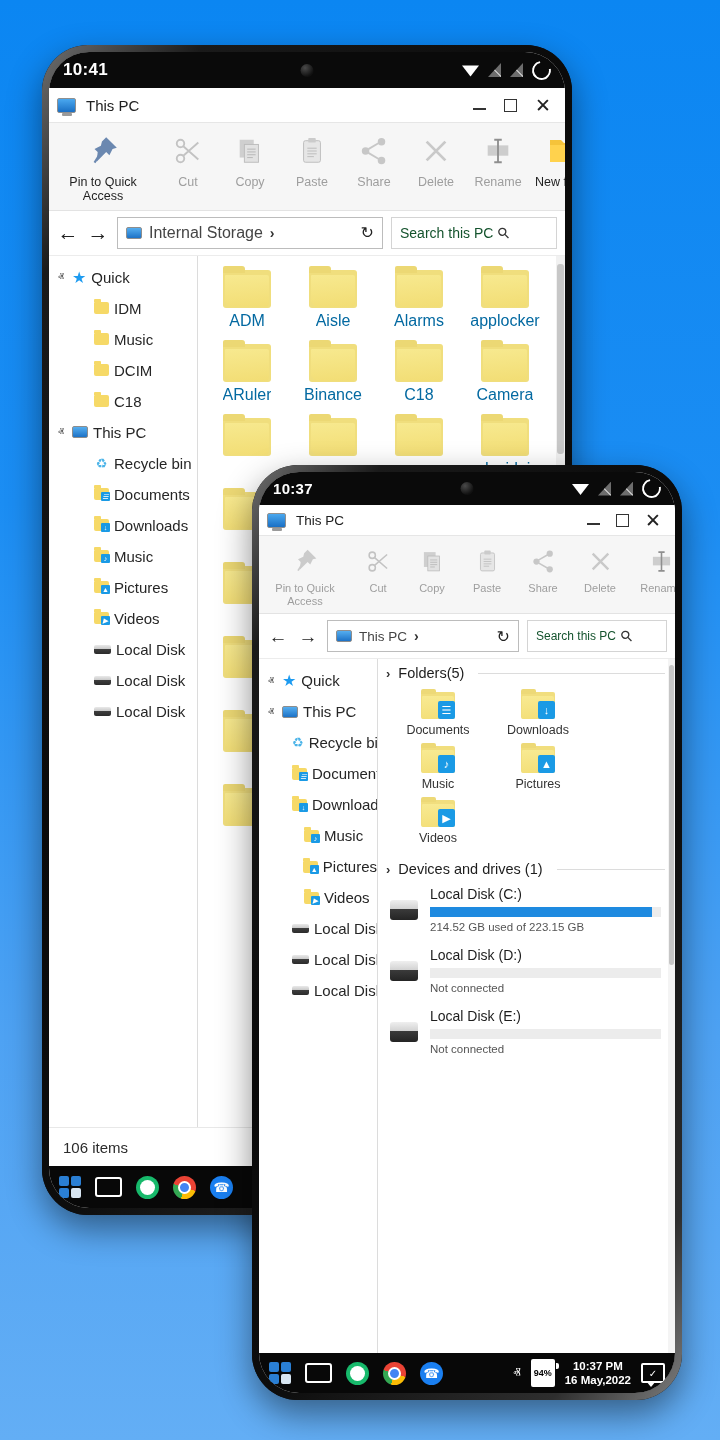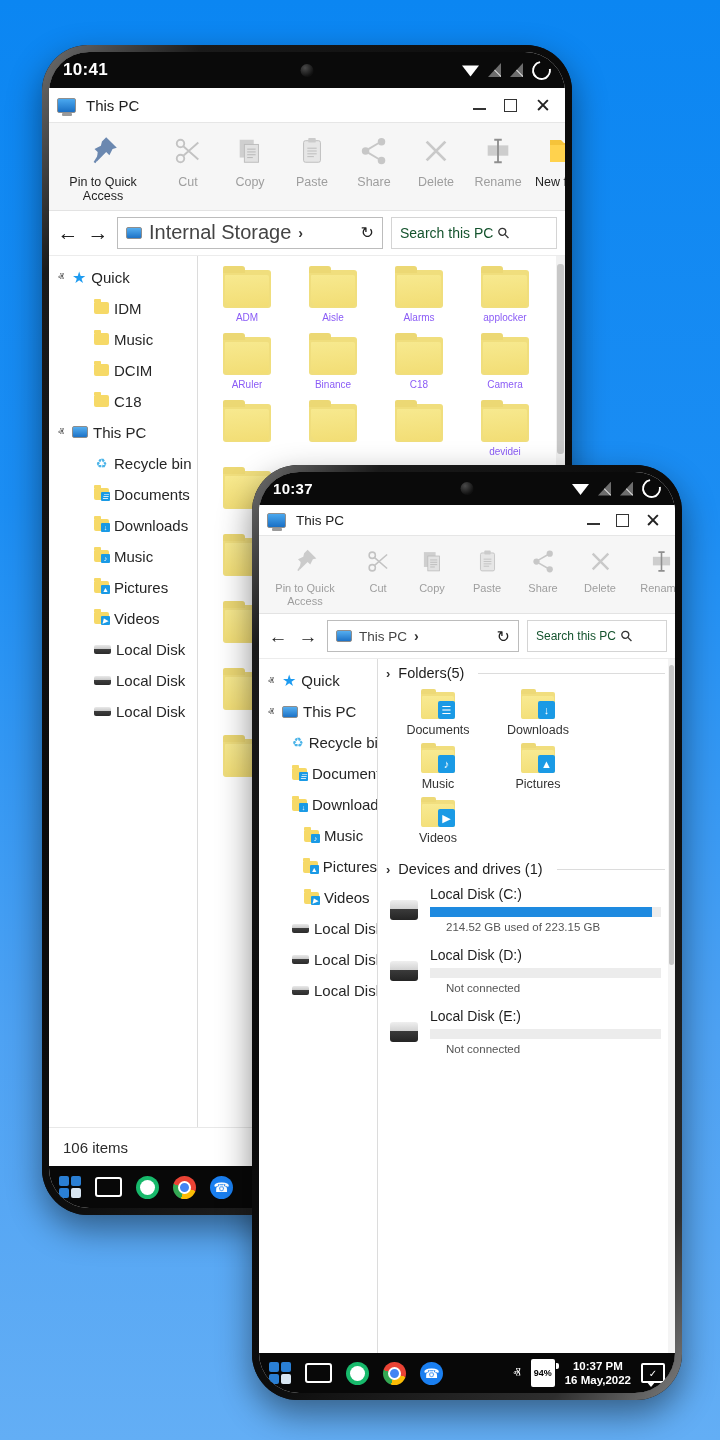--- a/index.html
+++ b/index.html
@@ -56,21 +56,21 @@
   .rb.enabled .lbl{color:#1f1f1f;}
   .rb-sep{width:1px;background:#e0e0e0;margin:8px 0;}
   .ri{height:40px;display:flex;align-items:center;justify-content:center;}
 
   
   .addrbar{display:flex;align-items:center;gap:8px;padding:6px 8px;background:#fff;flex:0 0 auto;
     border-bottom:1px solid #ececec;}
   .navarrow{font-size:21px;color:#222;width:22px;text-align:center;line-height:1;}
   .pathbox{flex:1 1 auto;display:flex;align-items:center;gap:7px;height:30px;padding:0 8px;
     border:1px solid #bcbcbc;background:#fff;min-width:0;}
-  .pathtext{font-size:20px;color:#444;white-space:nowrap;overflow:hidden;}
+  .pathtext{font-size:16px;color:#444;white-space:nowrap;overflow:hidden;}
   .chev{font-size:14px;color:#333;font-weight:bold;}
   .refresh{margin-left:auto;font-size:16px;color:#222;}
   .searchbox{flex:0 0 auto;display:flex;align-items:center;height:30px;padding:0 6px 0 8px;
     border:1px solid #d4d4d4;background:#fff;}
   .searchbox .ph{font-size:14px;color:#14532d;white-space:nowrap;}
   .mag{margin-left:5px;font-size:15px;color:#333;transform:rotate(-45deg);display:inline-block;}
 
   
   .body{flex:1 1 auto;display:flex;min-height:0;background:#fff;}
   .nav{flex:0 0 auto;overflow:hidden;border-right:1px solid #dcdcdc;padding-top:6px;}
@@ -93,21 +93,21 @@
   
   .content{flex:1 1 auto;overflow:hidden;position:relative;}
   .grid{display:flex;flex-wrap:wrap;padding:10px 0 0 6px;}
   .cell{width:86px;display:flex;flex-direction:column;align-items:center;margin-bottom:10px;}
   .bigfolder{width:48px;height:42px;position:relative;}
   .bigfolder .back{position:absolute;left:0;top:4px;width:48px;height:38px;background:#f0de7d;border-radius:2px 3px 3px 3px;}
   .bigfolder .tab{position:absolute;left:0;top:0;width:22px;height:7px;background:#ecd874;border-radius:2px 3px 0 0;}
   .bigfolder .front{position:absolute;left:2px;top:9px;width:44px;height:32px;
     background:linear-gradient(175deg,#f7e98f,#f2dd74);border-radius:1px 2px 4px 2px;
     clip-path:polygon(0 0,100% 0,100% 100%,10% 100%,0 84%);}
-  .cellname{font-size:10px;color:#8b5cf6;margin-top:4px;max-width:86px;overflow:hidden;white-space:nowrap;}
+  .cellname{font-size:16px;color:#0369a1;margin-top:4px;max-width:86px;overflow:hidden;white-space:nowrap;}
   .statusfoot{height:38px;display:flex;align-items:center;padding-left:14px;background:#fff;
     border-top:1px solid #e8e8e8;flex:0 0 auto;font-size:15px;color:#2c2c2c;}
 
   
   .vscroll{position:absolute;right:0;top:0;width:9px;height:100%;background:#f1f1f1;}
   .vscroll .thumb{position:absolute;top:8px;left:1px;width:7px;height:190px;background:#c7c7c7;border-radius:3px;}
 
   
   .taskbar{height:42px;background:#080808;display:flex;align-items:center;padding:0 10px;gap:14px;flex:0 0 auto;}
   .tb-start{width:22px;height:22px;display:grid;grid-template-columns:1fr 1fr;grid-template-rows:1fr 1fr;gap:2px;}
@@ -148,21 +148,21 @@
   .specialfolder .ov{position:absolute;right:0px;bottom:0px;width:17px;height:18px;border-radius:2px;
     display:flex;align-items:center;justify-content:center;color:#fff;font-size:11px;line-height:1;}
   .fcell .nm{font-size:12.5px;color:#333;margin-top:4px;}
   .drive{display:flex;align-items:center;gap:12px;padding:7px 14px 7px 12px;}
   .drive .dico{width:28px;height:20px;flex:0 0 auto;border-radius:3px;
     background:linear-gradient(180deg,#efefef 0%,#d2d2d2 45%,#3a3a3a 47%,#242424 100%);}
   .drive .dinfo{flex:1 1 auto;min-width:0;}
   .drive .dname{font-size:14px;color:#1d1d1d;}
   .drive .bar{height:10px;background:#ececec;margin:5px 0 4px;position:relative;}
   .drive .bar i{position:absolute;left:0;top:0;height:100%;display:block;background:#1e8ae0;}
-  .drive .dsub{font-size:11.5px;color:#555;margin-left:16px;}
+  .drive .dsub{font-size:11.5px;color:#555;}
   .scrollstrip{position:absolute;right:0;top:0;width:7px;height:100%;background:#f4f4f4;}
   .scrollstrip i{position:absolute;left:1px;top:6px;width:5px;height:300px;background:#c6c6c6;border-radius:3px;}
 </style>
 </head>
 <body>
 
 <div class="phone" id="p1" style="left:42px;top:45px;width:530px;height:1170px;">
   <div class="bezel"></div>
   <div class="inner">
     <div class="screen">

